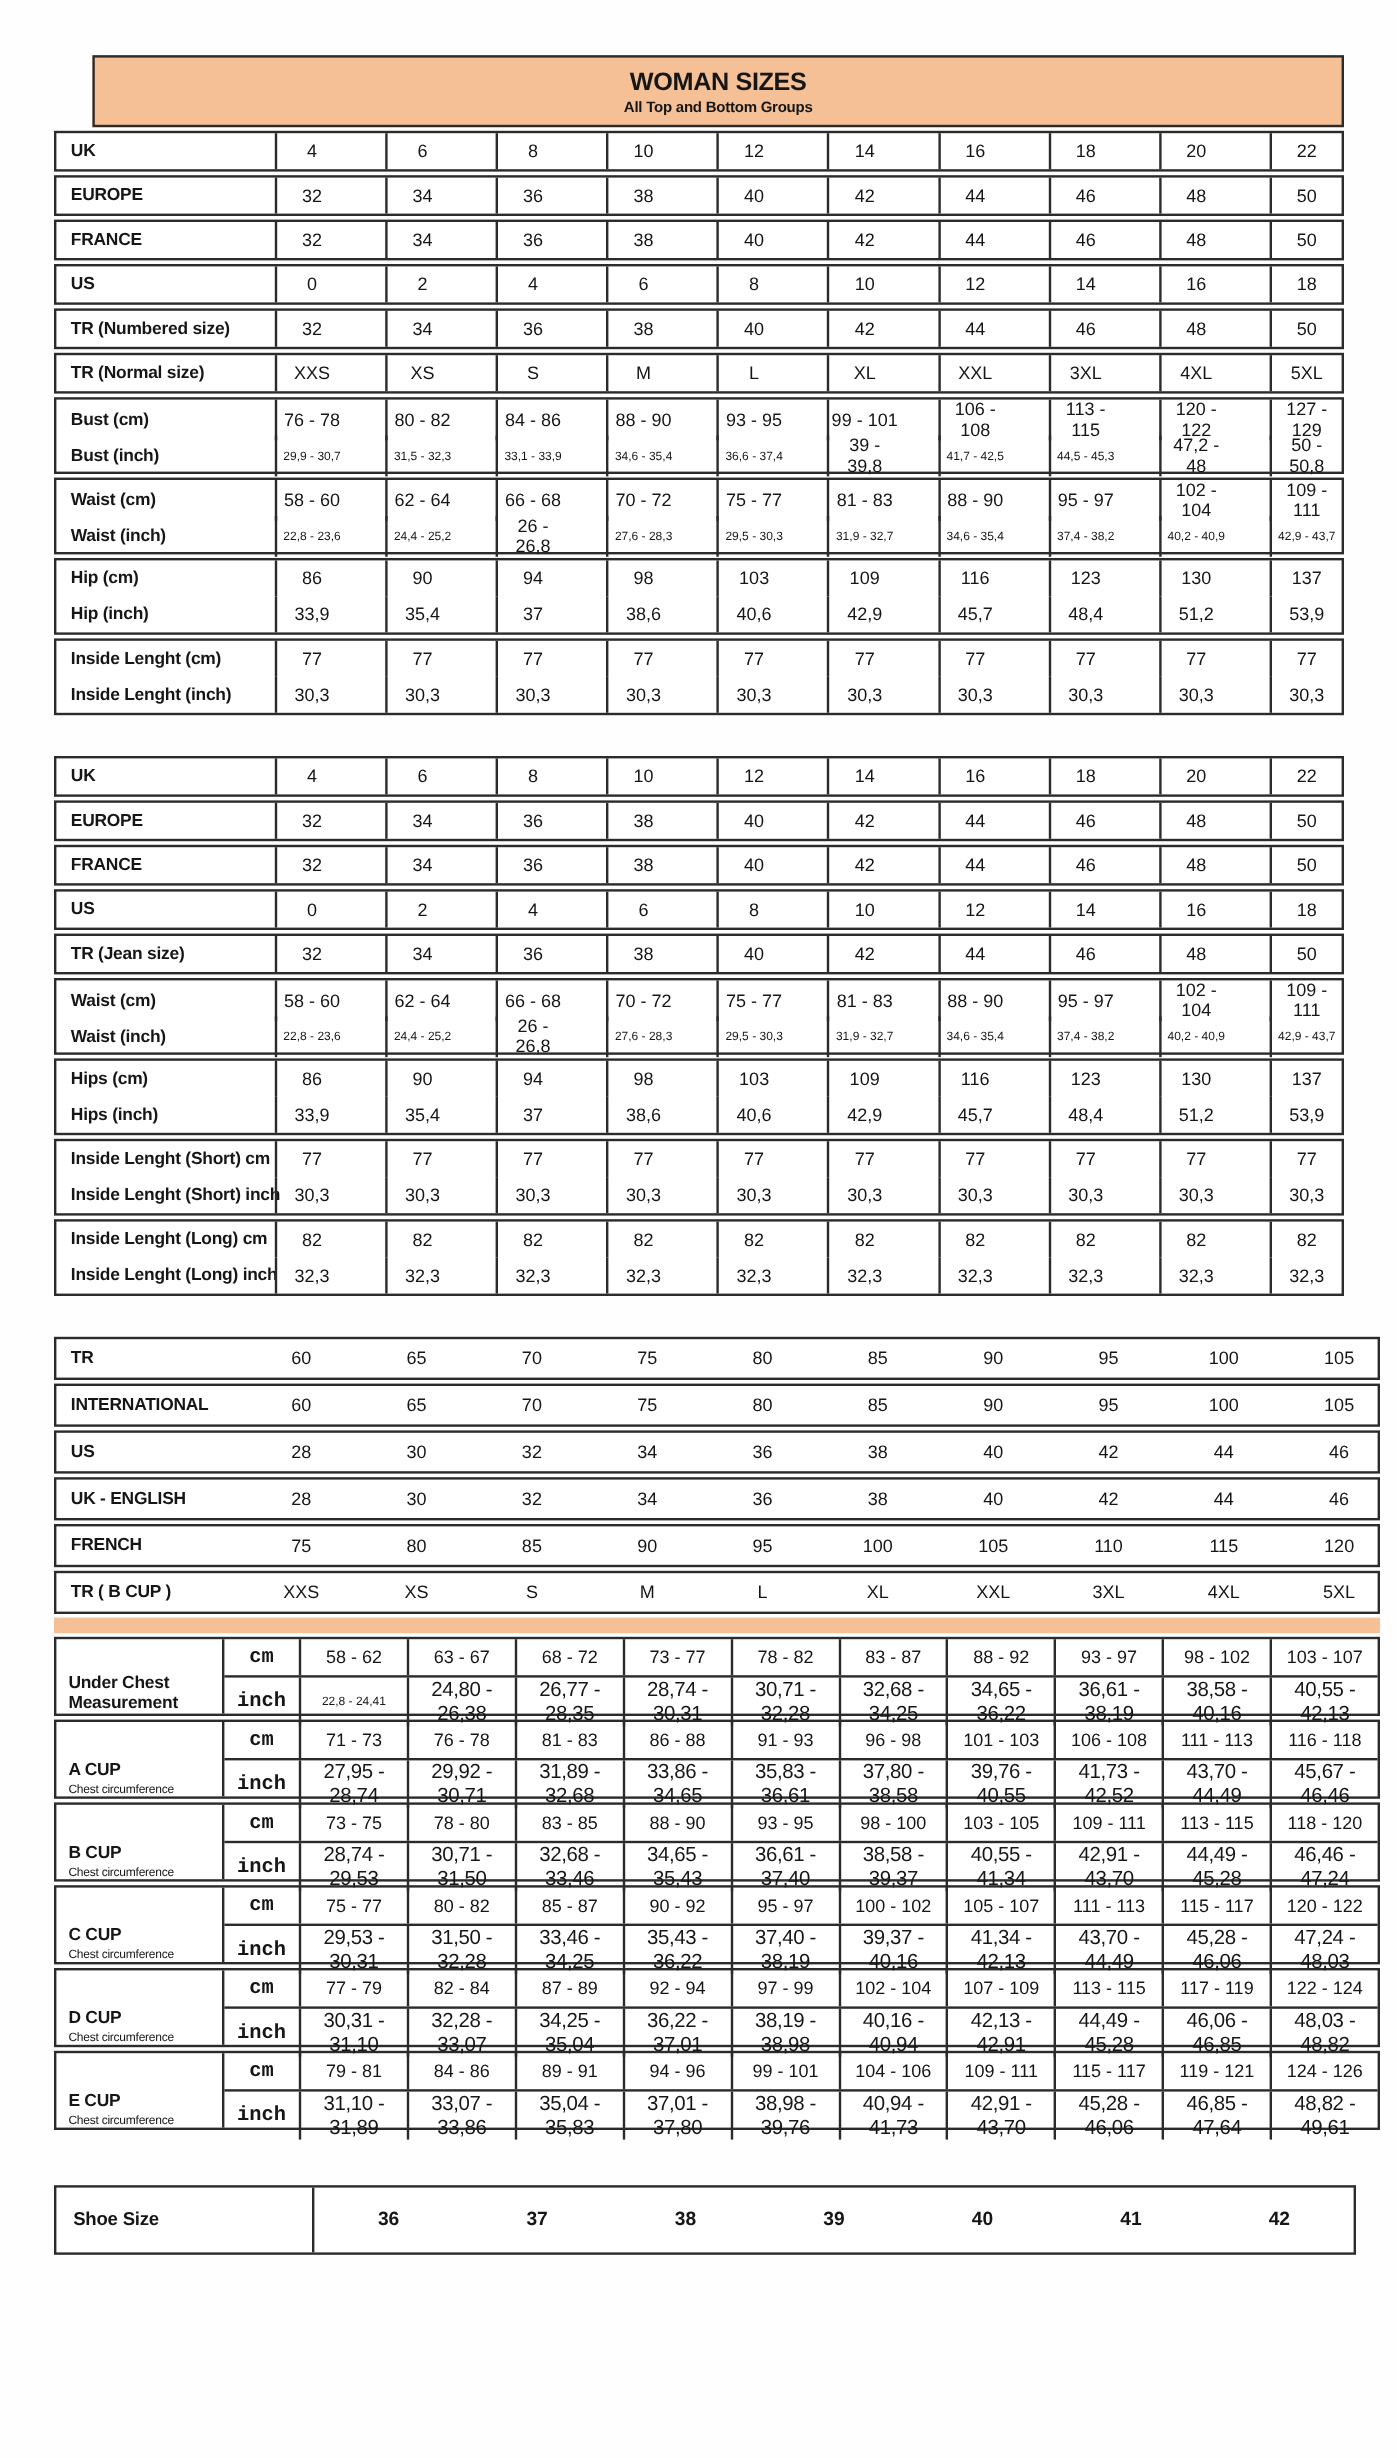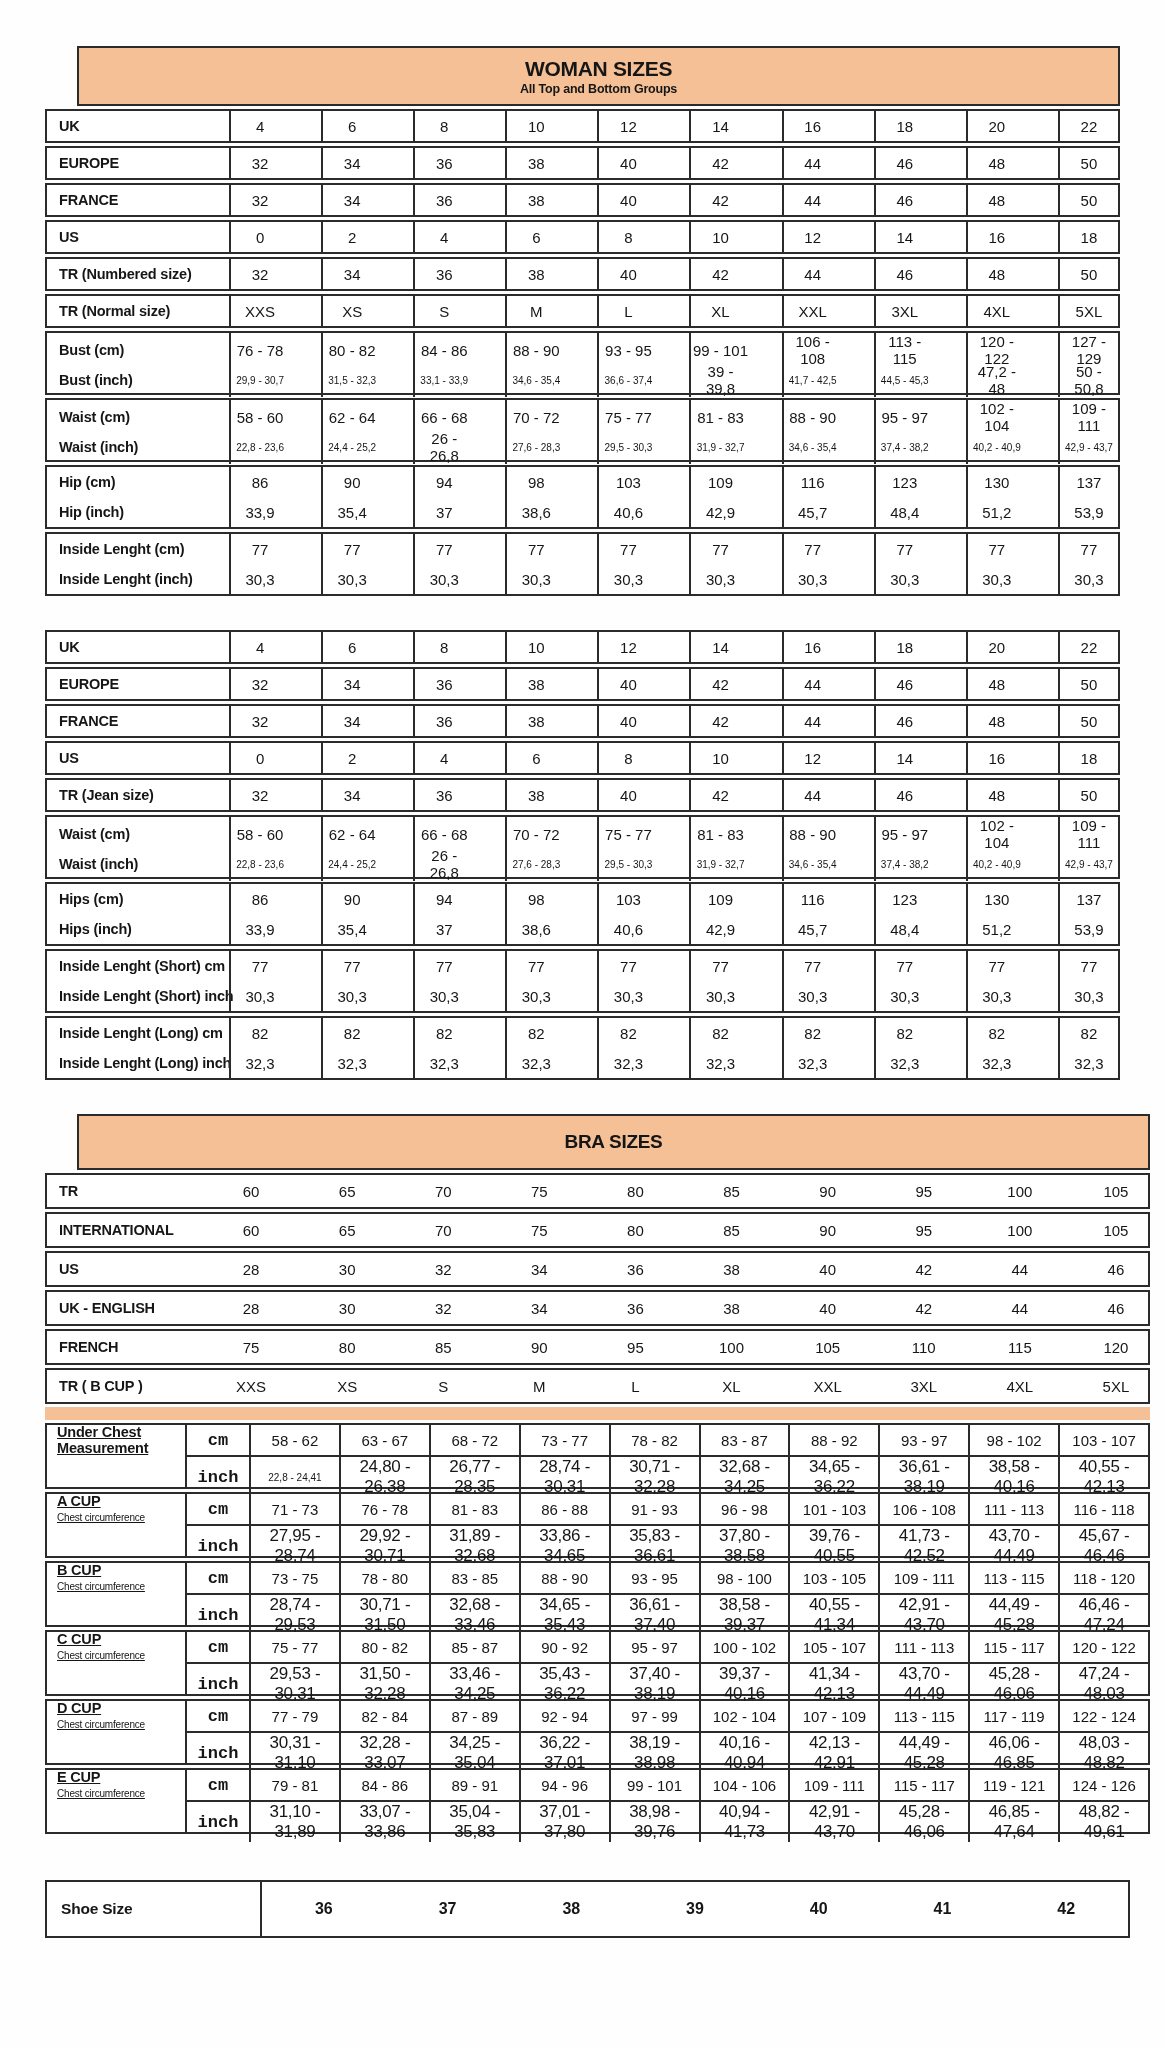--- a/index.html
+++ b/index.html
@@ -42,21 +42,21 @@
   
   .openrow{height:32px;}
 
   
   .divider{height:13px;background:var(--peach);margin-top:3px;}
 
   
   .cupbox{display:flex;align-items:stretch;}
   .cuplabel{
     width:140px;flex:0 0 140px;border-right:2px solid var(--bd);
-    display:flex;flex-direction:column;justify-content:flex-start;padding-left:10px;box-sizing:border-box;text-decoration:underline;
+    display:flex;flex-direction:column;justify-content:flex-end;padding-left:10px;box-sizing:border-box;
   }
   .cupname{font-weight:bold;font-size:14.5px;line-height:1.1;letter-spacing:-0.2px;}
   .cupsub{font-size:10px;margin-top:2px;letter-spacing:-0.2px;}
   .cupright{flex:1;display:flex;flex-direction:column;}
   .cuprow{display:grid;align-items:stretch;height:30px;}
   .cuprow.first{border-bottom:2px solid var(--bd);}
   .unit{justify-content:center;font-weight:bold;font-size:17px;font-family:Liberation Mono, monospace;}
   .cupval{border-left:2px solid var(--bd);}
 
   
@@ -461,23 +461,20 @@
             <div class="cell val gridval">32,3</div>
             <div class="cell val gridval">32,3</div>
             <div class="cell val gridval">32,3</div>
             <div class="cell val gridval">32,3</div>
             <div class="cell val gridval">32,3</div>
             <div class="cell val gridval">32,3</div>
           </div>
         </div>
       </section>
       <section class="tbl" id="t-bra-sizes">
-        <div class="thead">
-          <div class="ttl">BRA SIZES</div>
-        </div>
         <div class="box">
           <div class="row openrow" style="grid-template-columns: 140px repeat(10, 1fr);">
             <div class="cell lab">TR</div>
             <div class="cell val">60</div>
             <div class="cell val">65</div>
             <div class="cell val">70</div>
             <div class="cell val">75</div>
             <div class="cell val">80</div>
             <div class="cell val">85</div>
             <div class="cell val">90</div>

